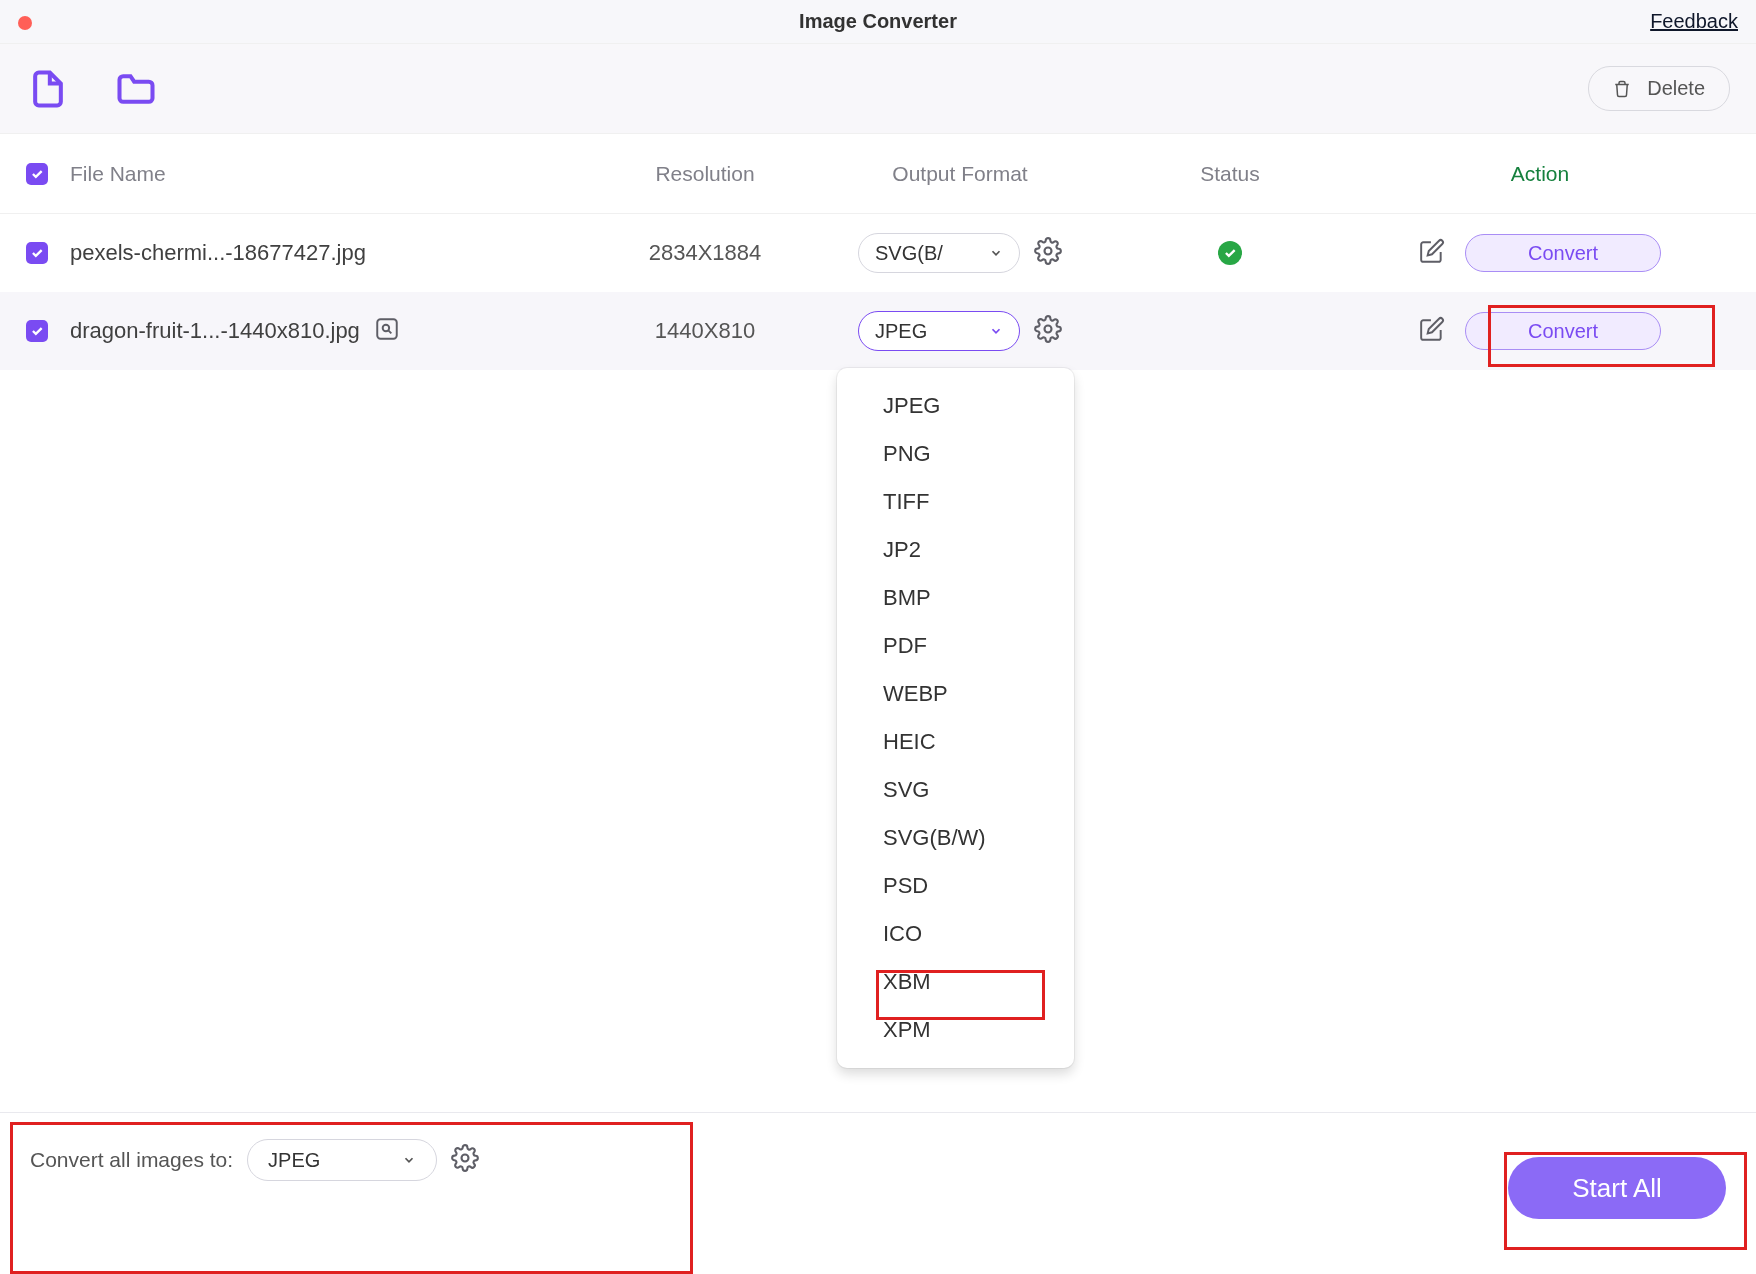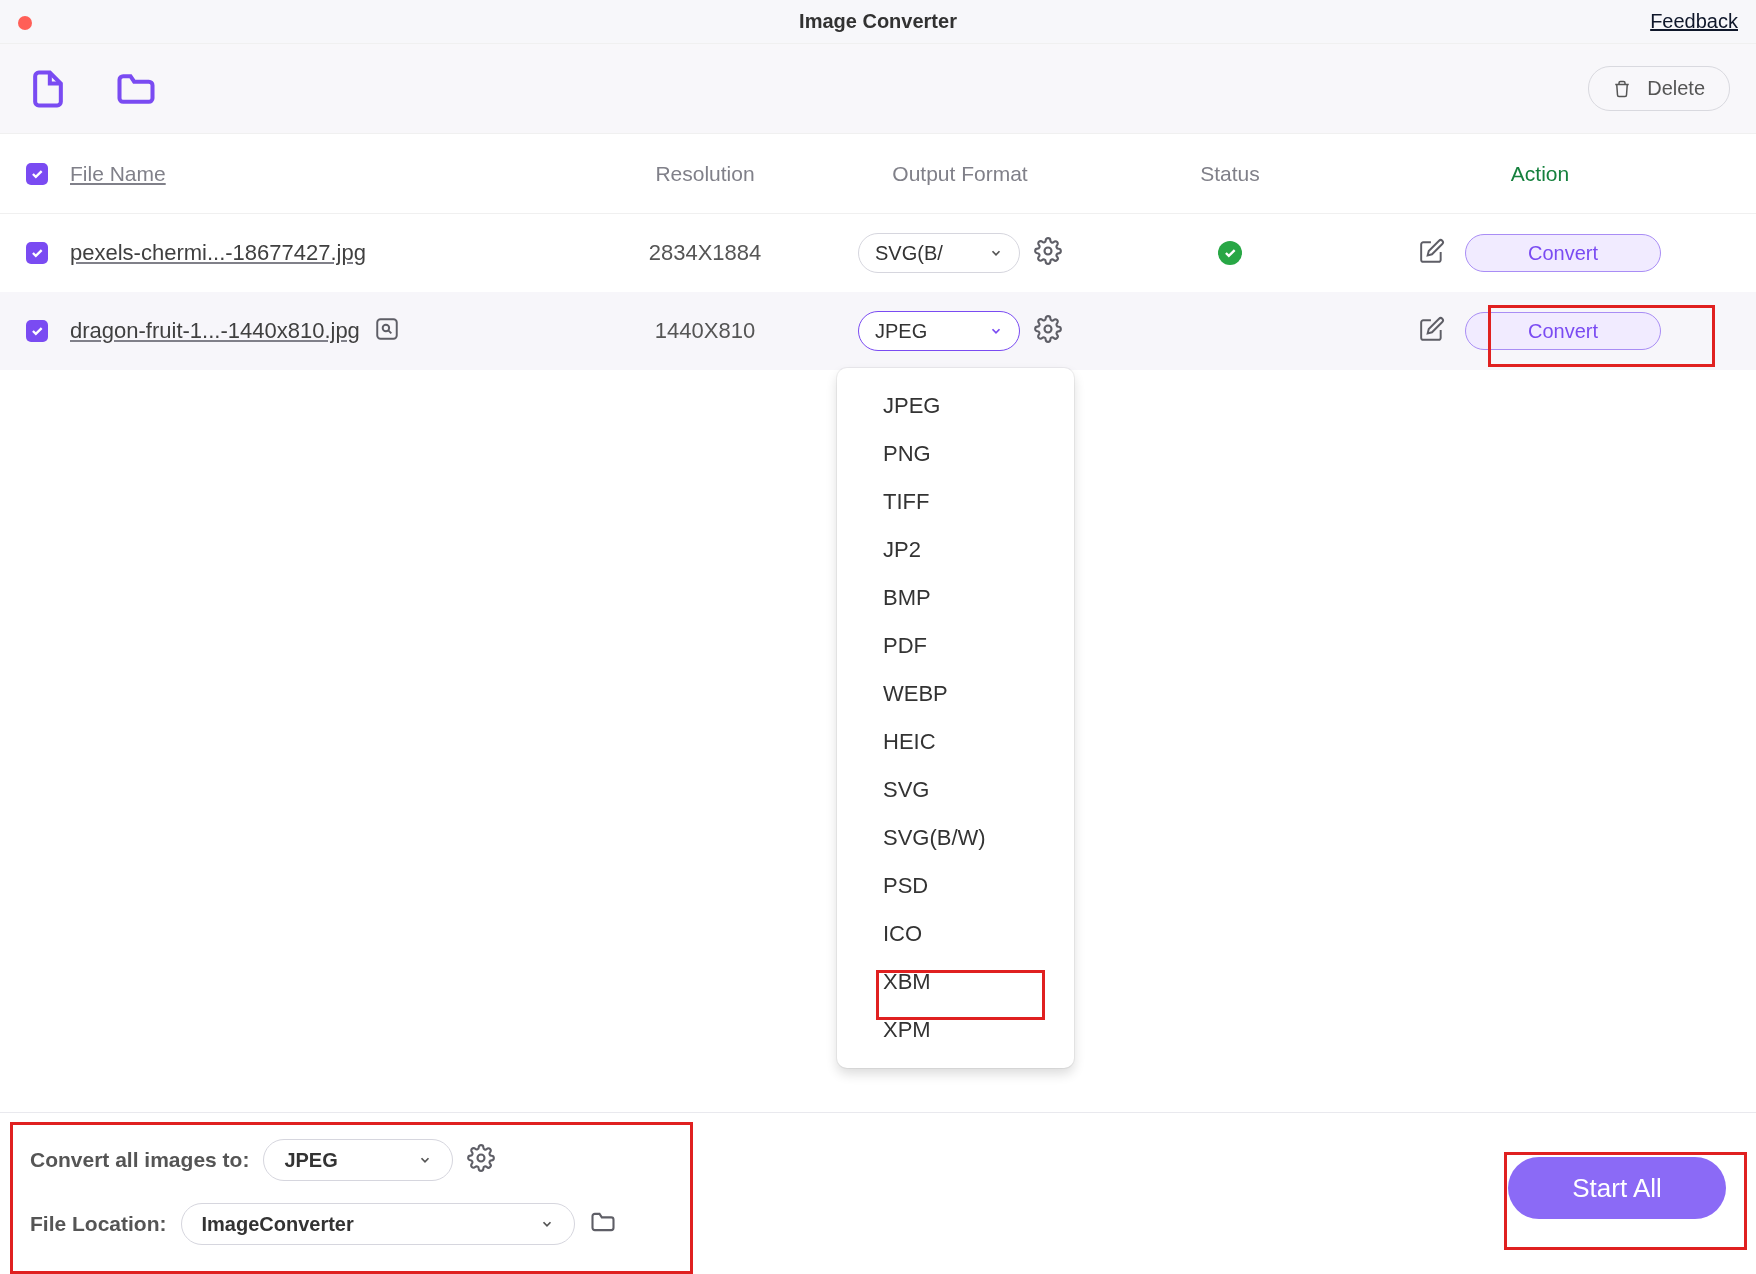--- a/index.html
+++ b/index.html
@@ -77,21 +77,21 @@
 
 
 .colheaders {
   height: 80px;
   display: flex;
   align-items: center;
   padding: 0 26px;
   border-bottom: 1px solid #f0f0f0;
 }
 .col-check { width: 44px; }
-.col-name { width: 530px; font-size: 21px; color: #808089; text-decoration: underline; }
+.col-name { width: 530px; font-size: 21px; color: #808089; }
 .col-res { width: 210px; text-align: center; font-size: 21px; color: #808089; }
 .col-fmt { width: 300px; text-align: center; font-size: 21px; color: #808089; }
 .col-status { width: 240px; text-align: center; font-size: 21px; color: #808089; }
 .col-action { flex: 1; text-align: center; font-size: 21px; color: #15803d; }
 
 
 .row {
   height: 78px;
   display: flex;
   align-items: center;
@@ -165,21 +165,21 @@
 .bottom {
   position: absolute;
   left: 0; right: 0; bottom: 0;
   height: 162px;
   border-top: 1px solid #e9e9ee;
   padding: 26px 30px;
   display: flex;
   align-items: flex-start;
   background: #fff;
 }
-.bottom-left { display: flex; flex-direction: column; gap: 22px; font-weight: bold; }
+.bottom-left { display: flex; flex-direction: row; gap: 22px; }
 .bottom-row { display: flex; align-items: center; gap: 14px; }
 .bottom-label { font-size: 21px; color: #555; }
 .select-pill {
   height: 42px;
   border: 1px solid #d6d6de;
   border-radius: 21px;
   padding: 0 20px;
   display: flex;
   align-items: center;
   justify-content: space-between;
@@ -384,34 +384,20 @@
             <path d="M6 9l6 6 6-6"></path>
           </svg>
       </div>
       <span class="gear-icon">
         <svg width="28" height="28" viewBox="0 0 24 24" fill="none" stroke="currentColor" stroke-width="1.8">
           <path d="M12 15a3 3 0 1 0 0-6 3 3 0 0 0 0 6z"></path>
           <path d="M19.4 15a1.7 1.7 0 0 0 .34 1.86l.06.06a2 2 0 1 1-2.83 2.83l-.06-.06a1.7 1.7 0 0 0-1.86-.34 1.7 1.7 0 0 0-1.03 1.56V21a2 2 0 0 1-4 0v-.09a1.7 1.7 0 0 0-1.11-1.56 1.7 1.7 0 0 0-1.86.34l-.06.06a2 2 0 1 1-2.83-2.83l.06-.06a1.7 1.7 0 0 0 .34-1.86 1.7 1.7 0 0 0-1.56-1.03H3a2 2 0 0 1 0-4h.09a1.7 1.7 0 0 0 1.56-1.11 1.7 1.7 0 0 0-.34-1.86l-.06-.06a2 2 0 1 1 2.83-2.83l.06.06a1.7 1.7 0 0 0 1.86.34H9a1.7 1.7 0 0 0 1.03-1.56V3a2 2 0 0 1 4 0v.09a1.7 1.7 0 0 0 1.03 1.56 1.7 1.7 0 0 0 1.86-.34l.06-.06a2 2 0 1 1 2.83 2.83l-.06.06a1.7 1.7 0 0 0-.34 1.86V9a1.7 1.7 0 0 0 1.56 1.03H21a2 2 0 0 1 0 4h-.09a1.7 1.7 0 0 0-1.56 1.03z"></path>
         </svg>
       </span>
     </div>
-    <div class="bottom-row">
-      <span class="bottom-label">File Location:</span>
-      <div class="select-pill wide">
-        <span>ImageConverter</span>
-        <svg class="chev" width="14" height="14" viewBox="0 0 24 24" fill="none" stroke-width="3">
-            <path d="M6 9l6 6 6-6"></path>
-          </svg>
-      </div>
-      <span class="folder-icon">
-        <svg width="28" height="28" viewBox="0 0 24 24" fill="none" stroke="currentColor" stroke-width="1.8">
-          <path d="M3 7a2 2 0 0 1 2-2h4l2 3h8a2 2 0 0 1 2 2v7a2 2 0 0 1-2 2H5a2 2 0 0 1-2-2V7z"></path>
-        </svg>
-      </span>
-    </div>
   </div>
   <button class="start-btn">
     <span>Start  All</span>
   </button>
 </div>
 
 <div class="hl hl1"></div>
 <div class="hl hl2"></div>
 <div class="hl hl3"></div>
 <div class="hl hl4"></div>

